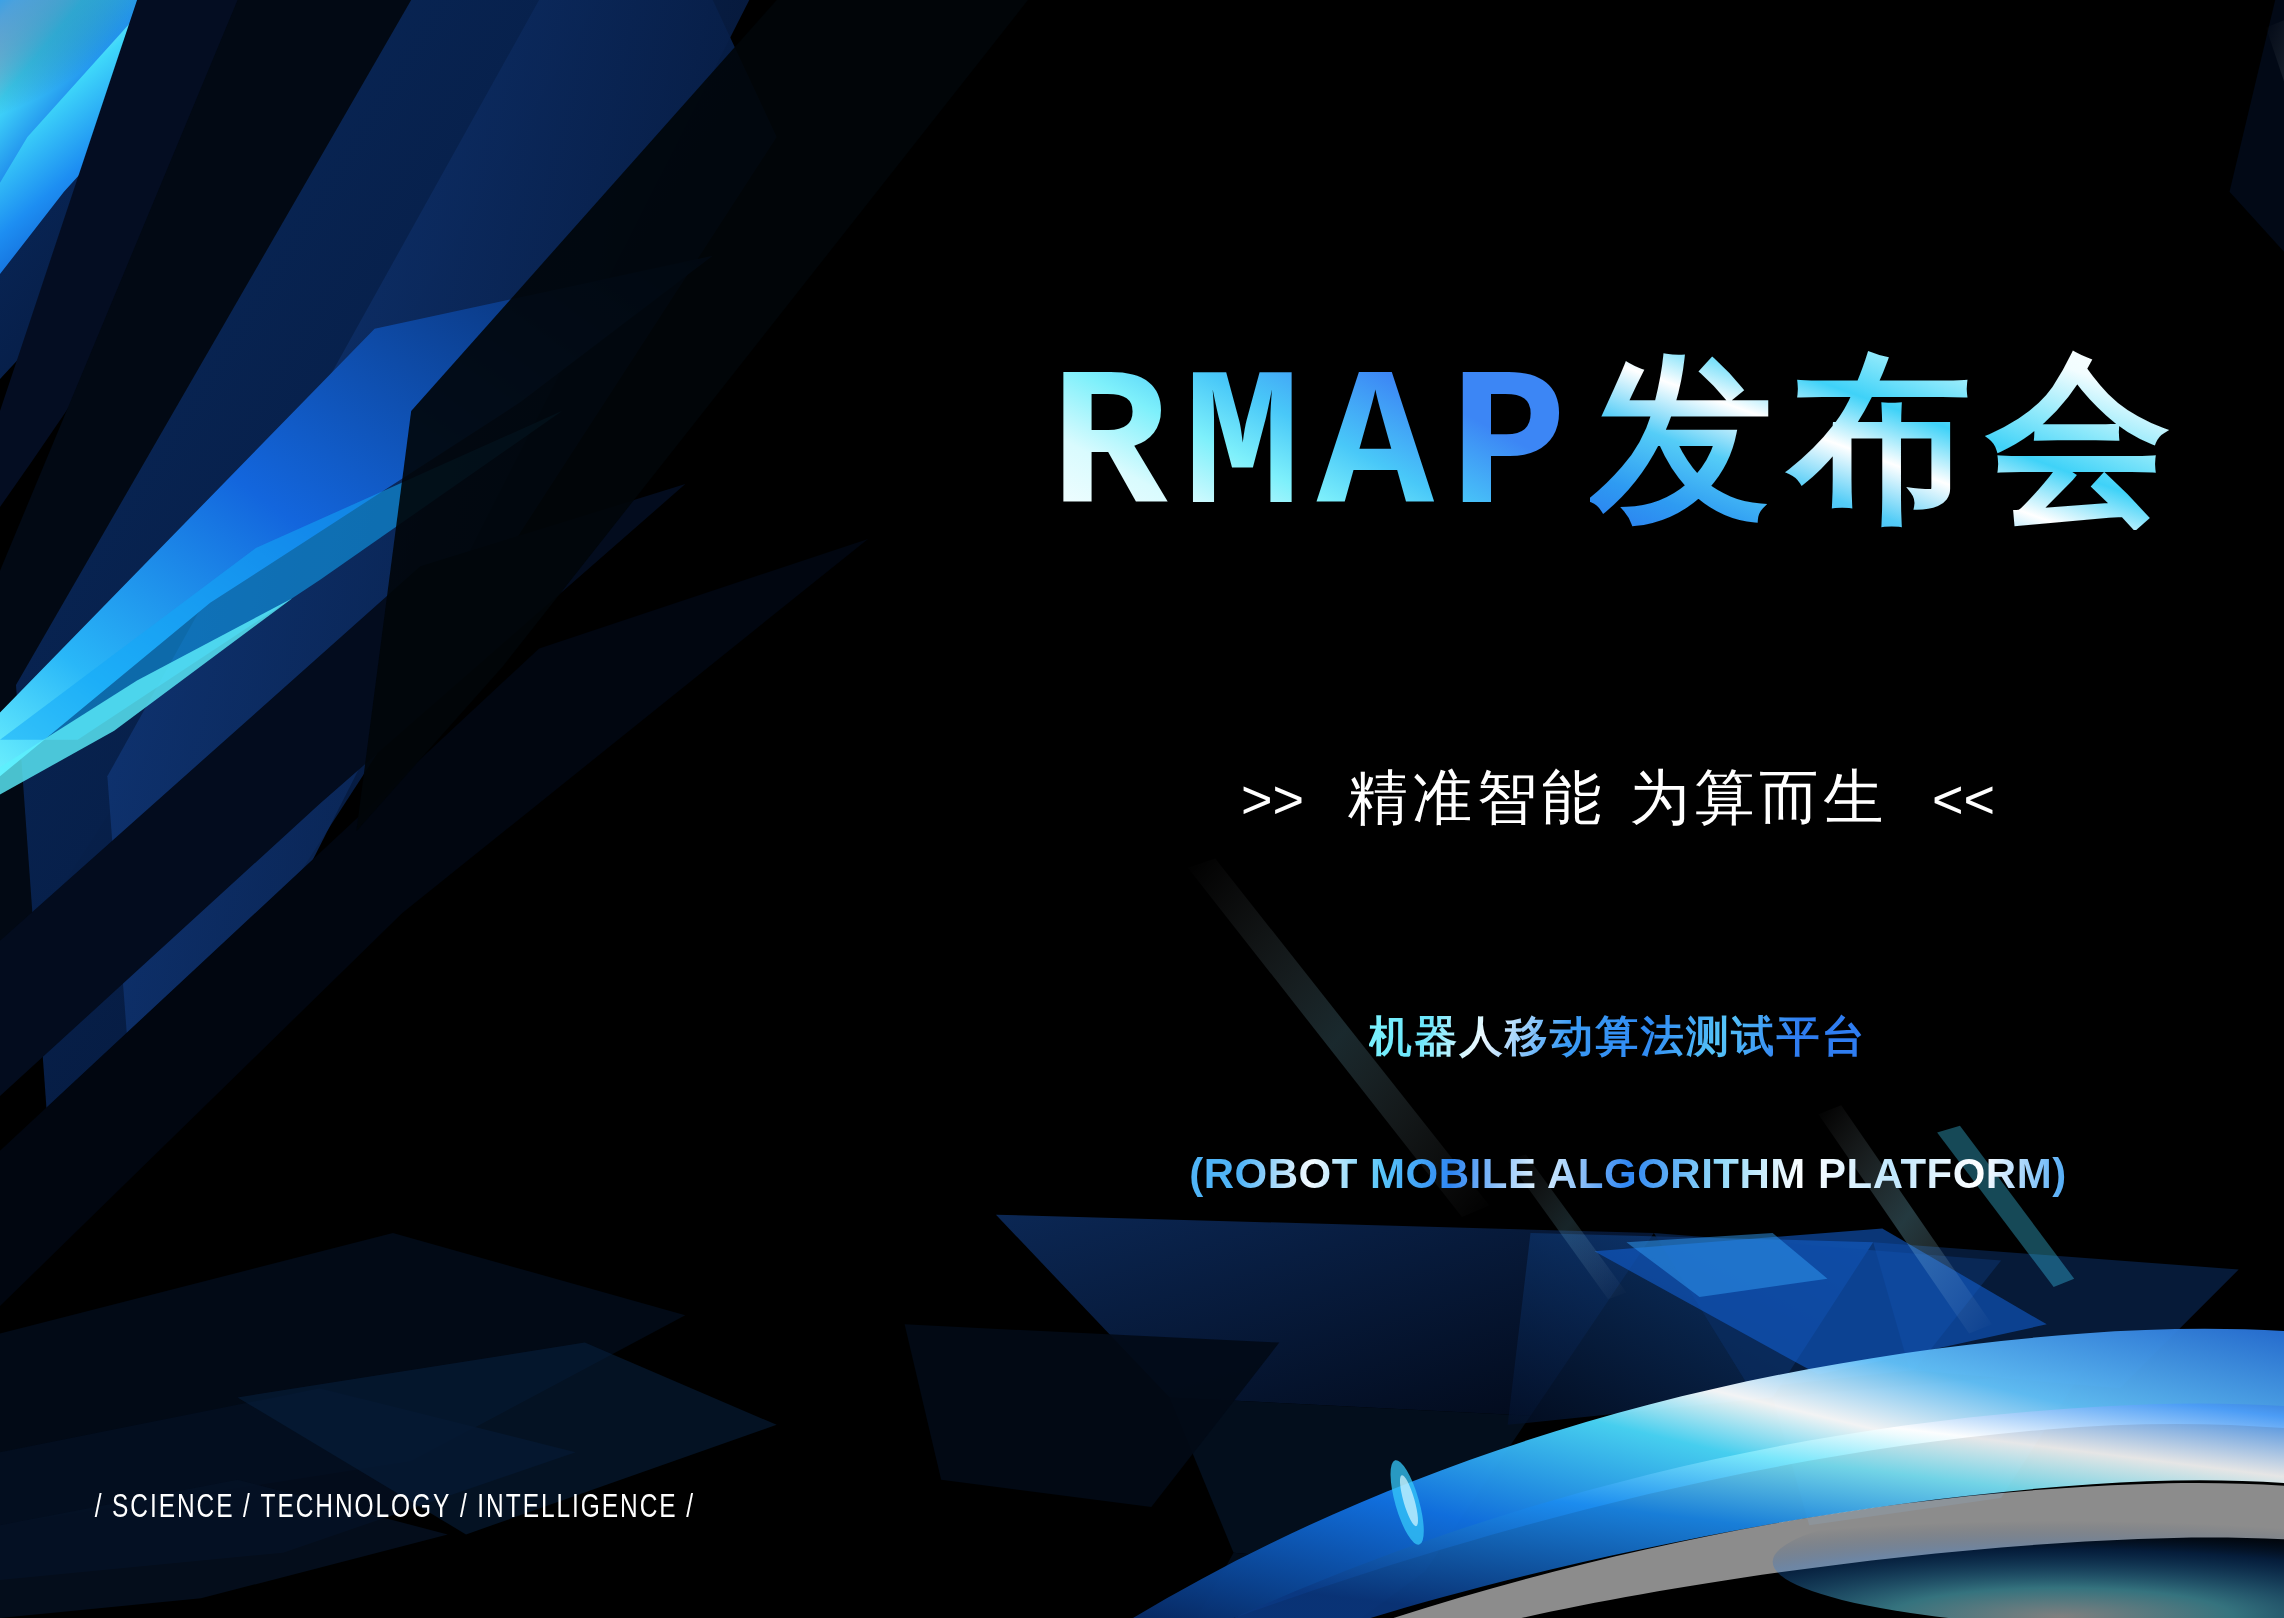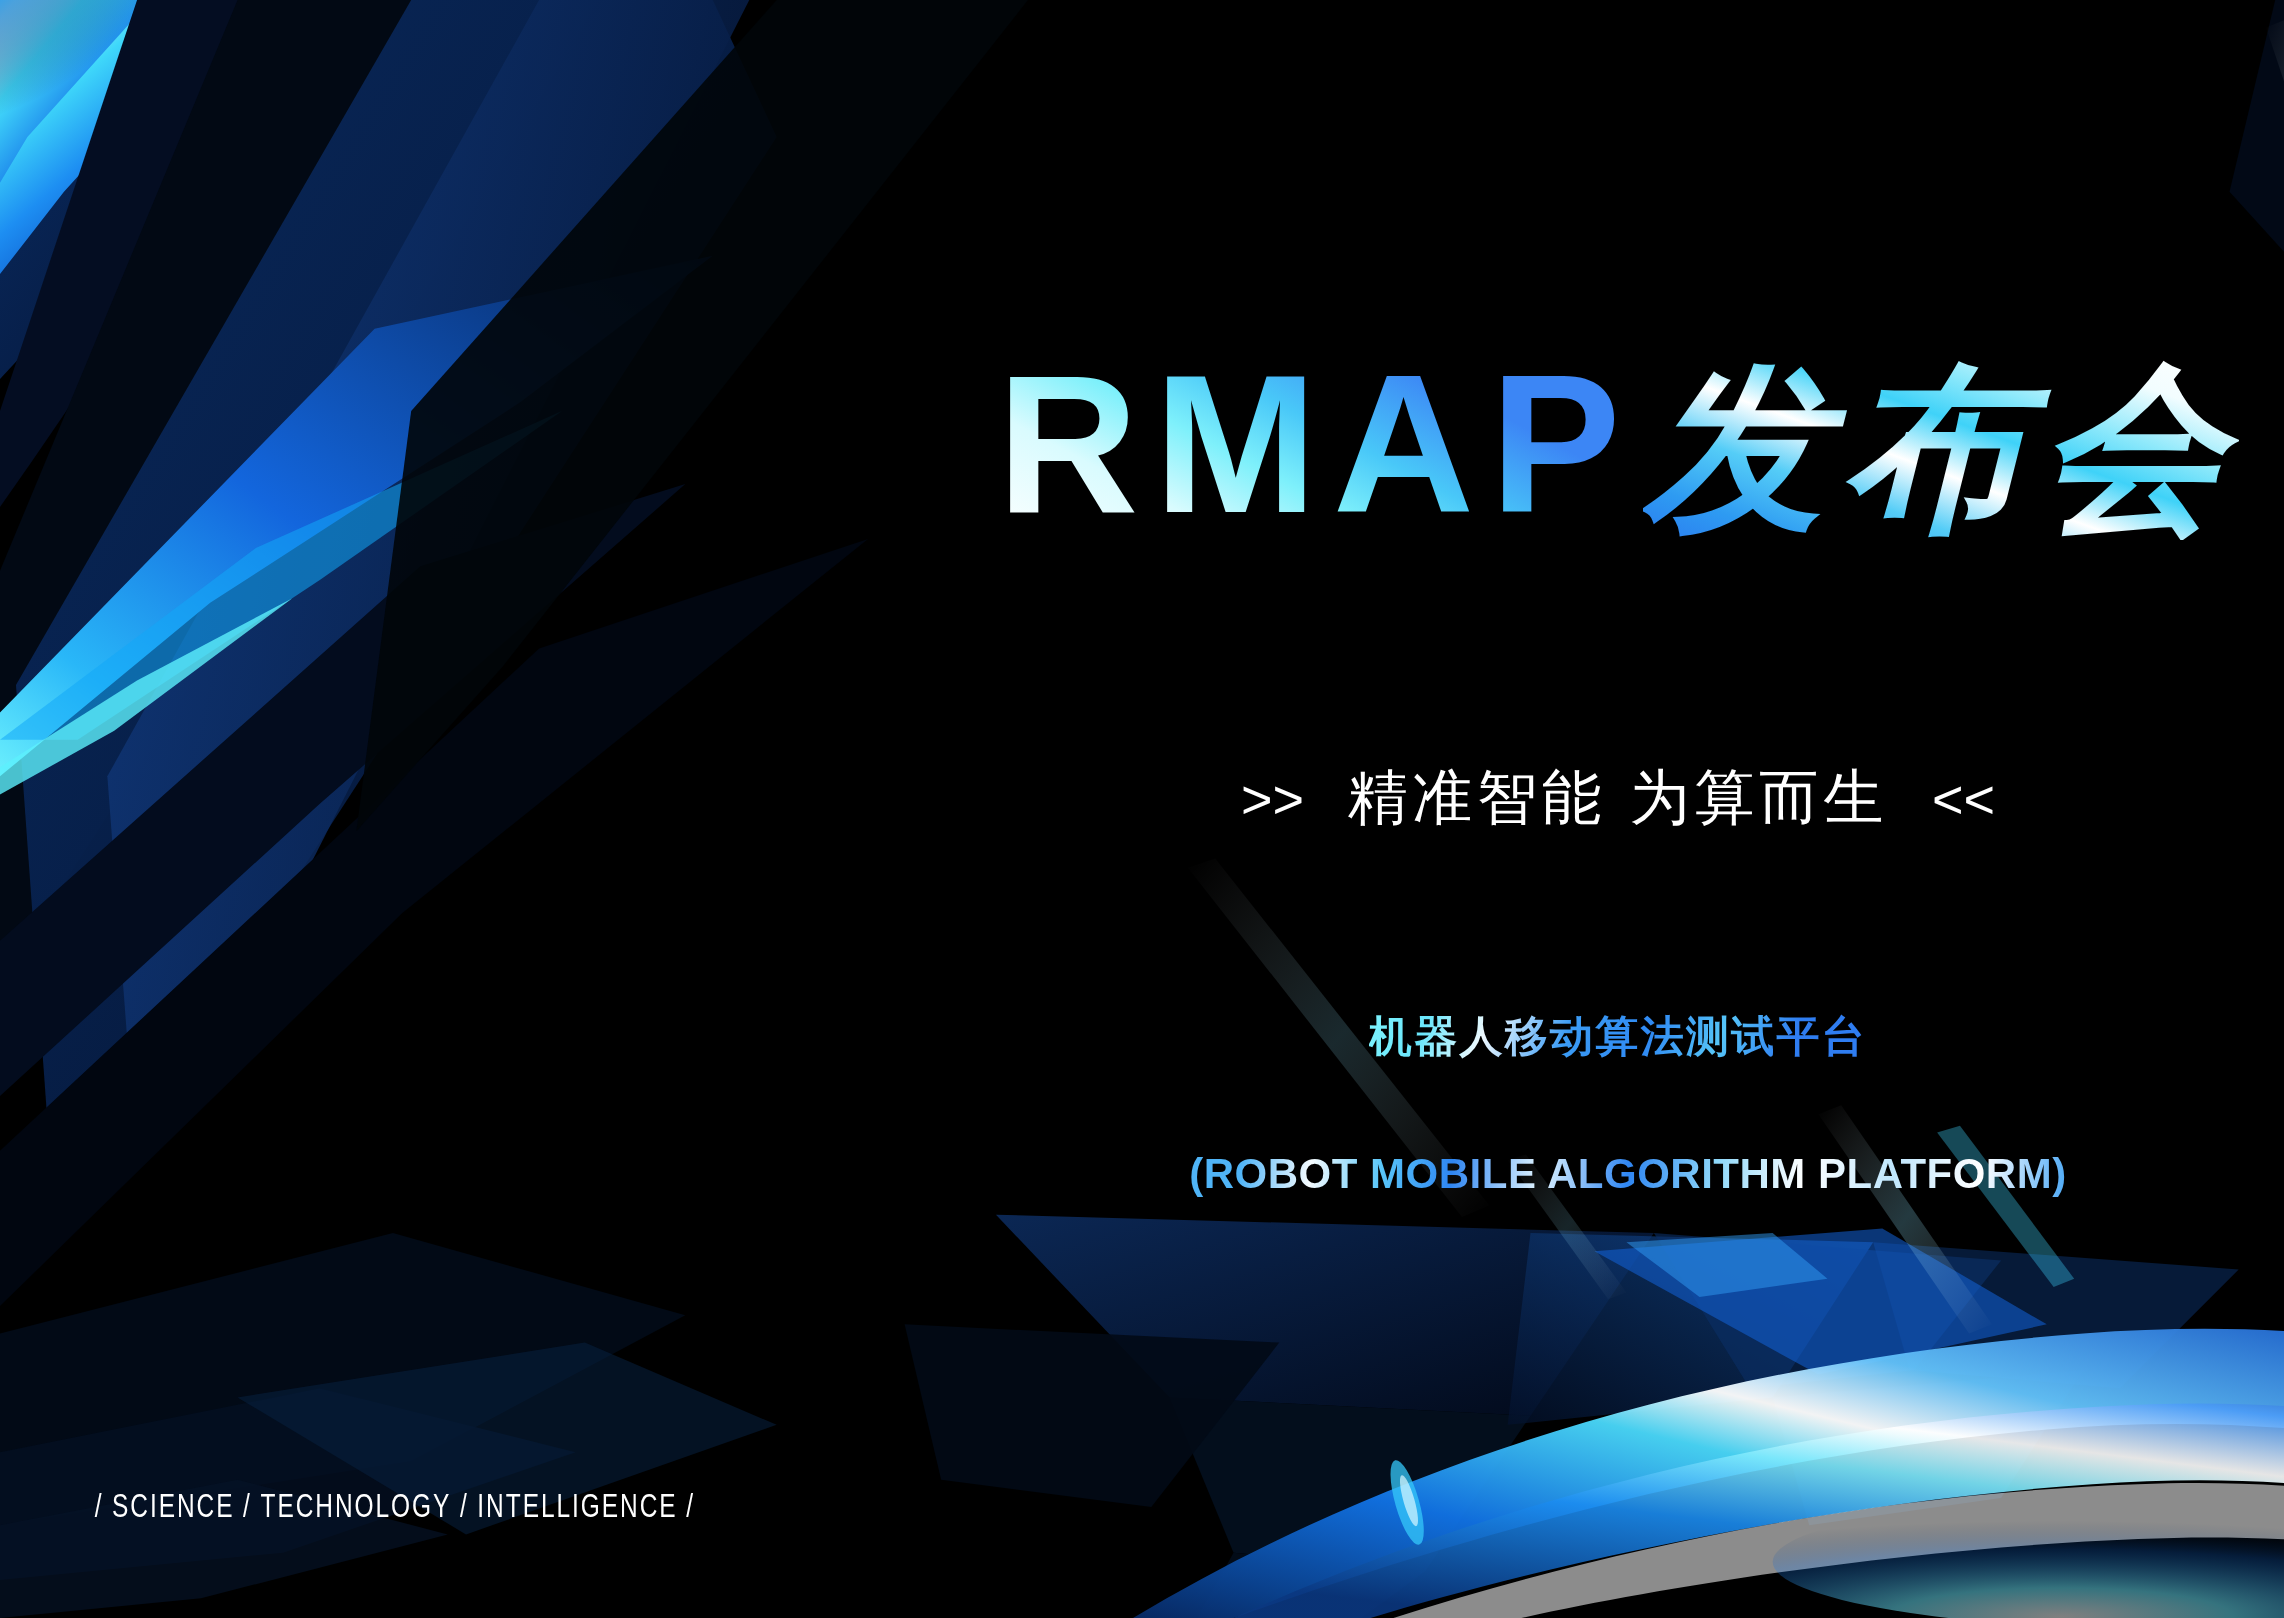--- a/index.html
+++ b/index.html
@@ -31,21 +31,21 @@
     display: flex;
     justify-content: center;
     align-items: baseline;
     height: 274px;
   }
   #title-latin {
     font-size: 196px;
     font-weight: 700;
     letter-spacing: 15.5px;
     line-height: 1;
-    font-family: Liberation Sans, sans-serif;
+    font-family: Liberation Mono, monospace;
     background-image: linear-gradient(208deg,
         #3c86f5 0%, #3c86f5 26%, #49c8f8 46%,
         #7ef0fb 60%, #d9fbfe 76%, #ffffff 100%);
     -webkit-background-clip: text;
     background-clip: text;
     color: transparent;
     -webkit-text-fill-color: transparent;
   }
   #title-cjk {
     font-size: 183px;
@@ -54,21 +54,20 @@
     line-height: 1;
     margin-left: 7.3px;
     font-family: "DejaVu Sans", "Liberation Sans", sans-serif;
     background-image: linear-gradient(200deg,
         #ffffff 0%, #f2fdff 16%, #8fe9fb 30%,
         #3fd2f8 42%, #ffffff 56%, #55cdf7 70%,
         #2e9bf2 86%, #2b7cf0 100%);
     -webkit-background-clip: text;
     background-clip: text;
     color: transparent;
-    font-style: italic;
     -webkit-text-fill-color: transparent;
   }
 
   
   #tagline {
     position: absolute;
     left: 0; right: 0;
     top: 767px;
     text-align: center;
     color: #ffffff;

